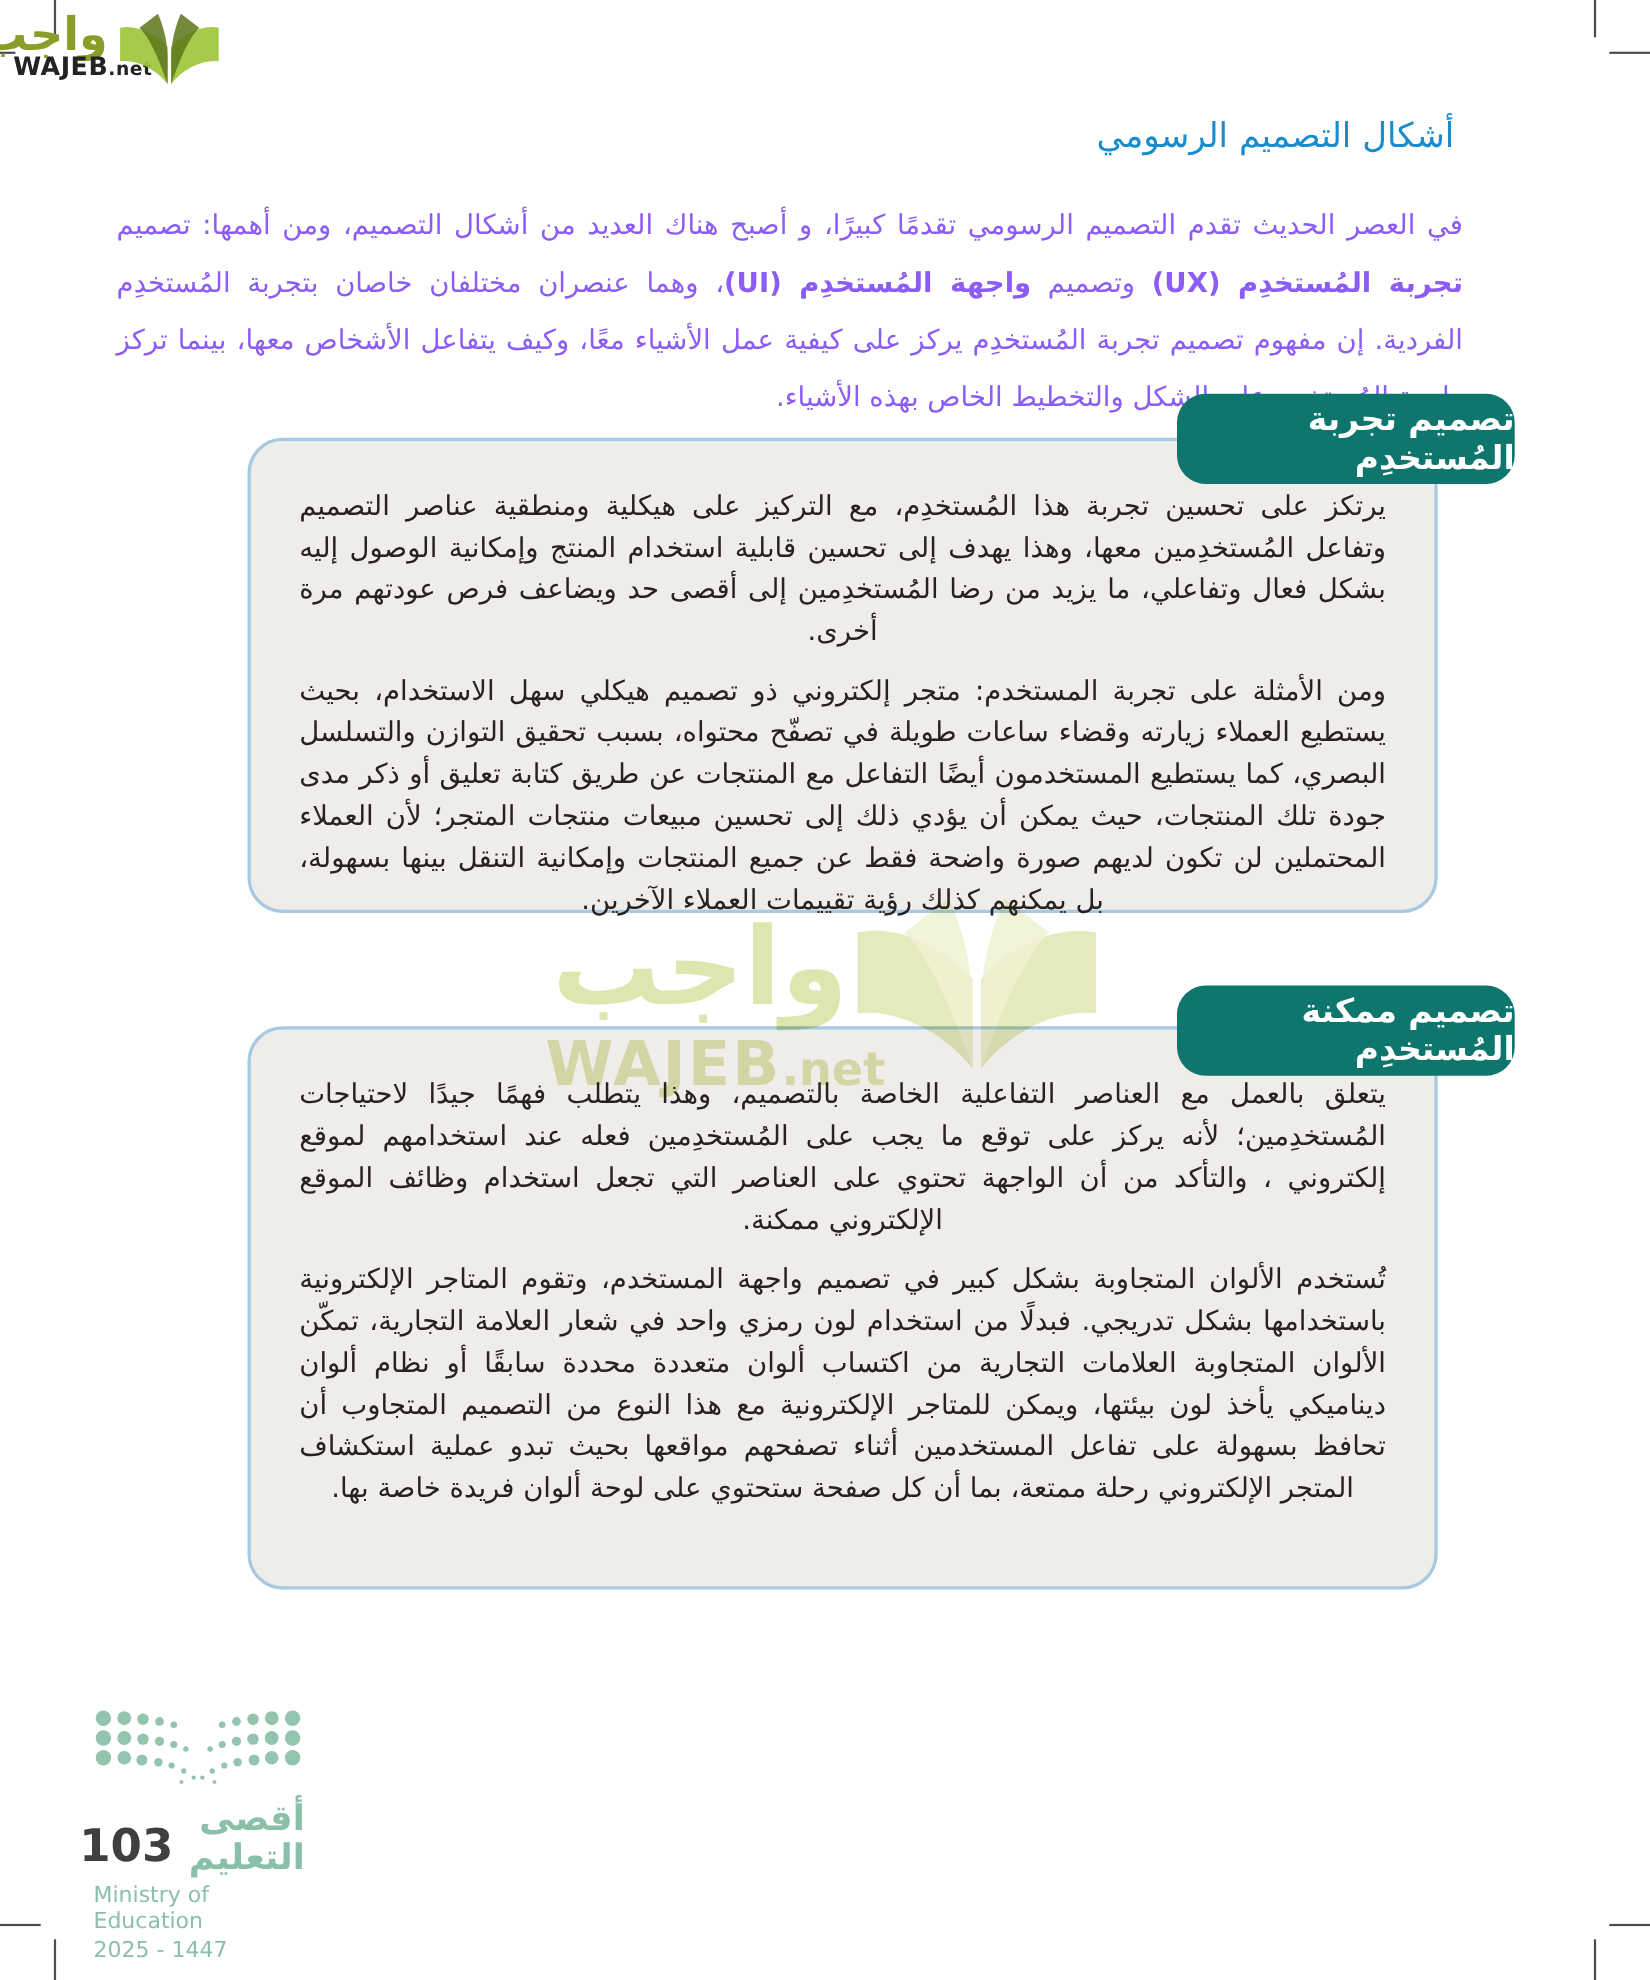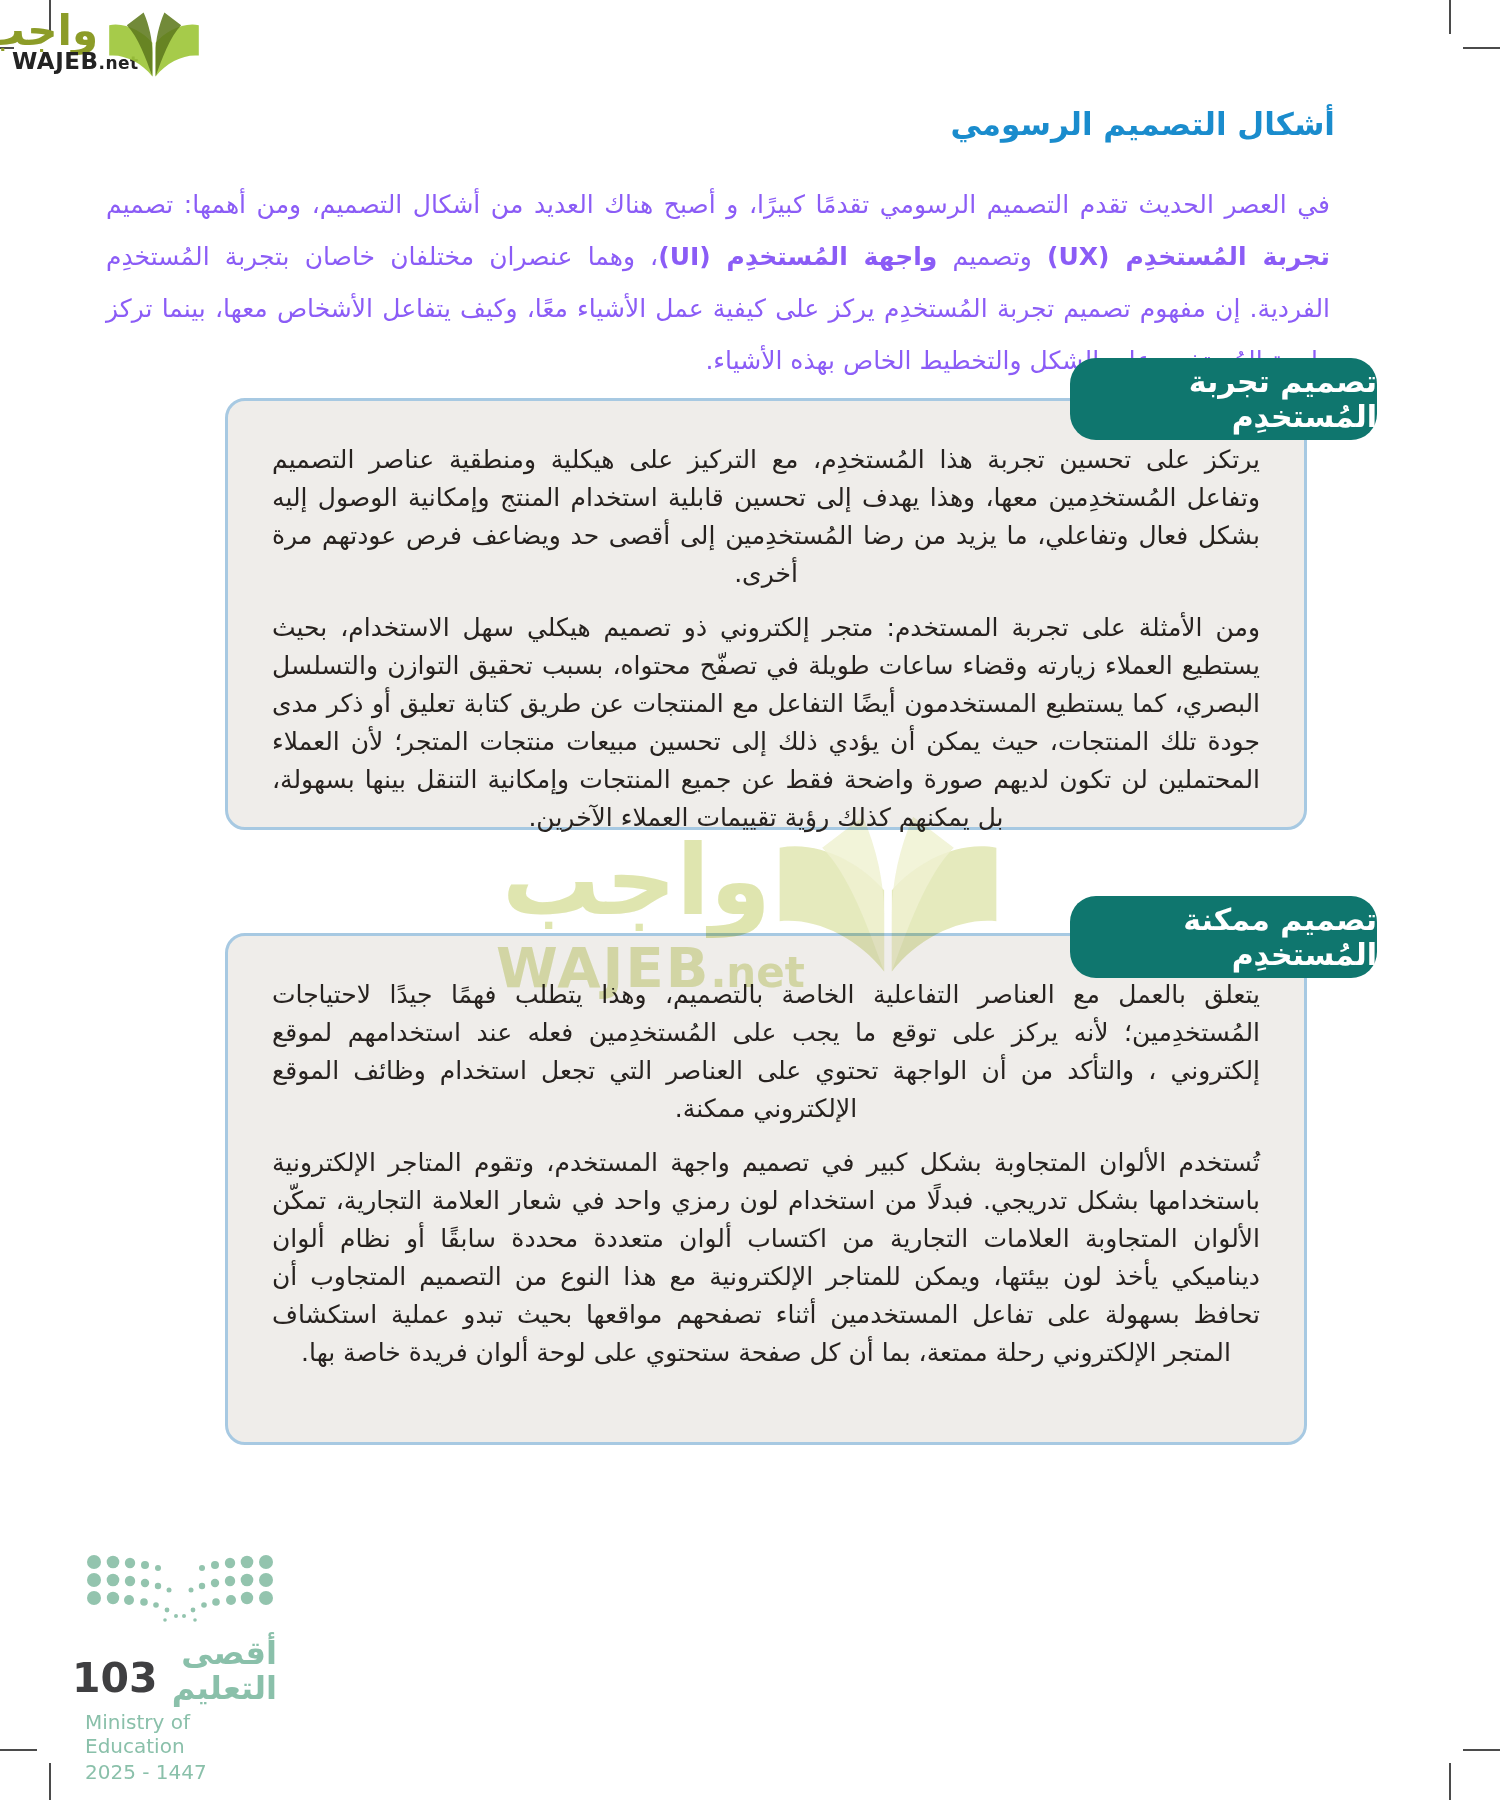--- a/index.html
+++ b/index.html
@@ -21,34 +21,34 @@
 
   
   .site-logo { position:absolute; left:6px; top:6px; width:200px; height:80px; }
   .site-logo .ar   { position:absolute; right:108px; top:4px;  font-size:42px; font-weight:bold; color:#8c9c28; line-height:1; }
   .site-logo .en   { position:absolute; left:6px;  top:42px; font-size:23px; font-weight:bold; color:#232323; letter-spacing:.5px; }
   .site-logo .en .suffix { font-size:17px; }
   .site-logo svg   { position:absolute; left:100px; top:2px; }
 
   
   .heading {
-    position:absolute; right:185px; top:106px; direction:rtl;
-    font-size:31px; font-weight:bold; color:#1a8ccd; line-height:1.2;
+    position:absolute; right:198px; top:106px; direction:rtl;
+    font-size:31px; font-weight:normal; color:#1a8ccd; line-height:1.2;
   }
   .intro {
     position:absolute; right:190px; left:106px; top:154px; direction:rtl;
     font-size:25px; line-height:52px; color:#8b5cf6;
     text-align:justify; text-align-last:right;
   }
   .intro b { font-weight:bold; }
 
   
   .panel {
     position:absolute; left:225px; width:1082px; box-sizing:border-box;
-    background:#efedea; border:3px solid #a7c9e2; border-radius:20px;
+    background:#efedea; border:3px solid #a7c9e2; border-radius:32px;
   }
   .panel-ux { top:398px; height:432px; }
   .panel-ui { top:933px; height:512px; }
   .panel-body { padding:40px 44px 0 44px; direction:rtl; }
   .panel-body p {
     margin:0 0 16px 0; font-size:25px; line-height:38px; color:#27221f;
     text-align:justify; text-align-last:center;
   }
 
   .tab {

